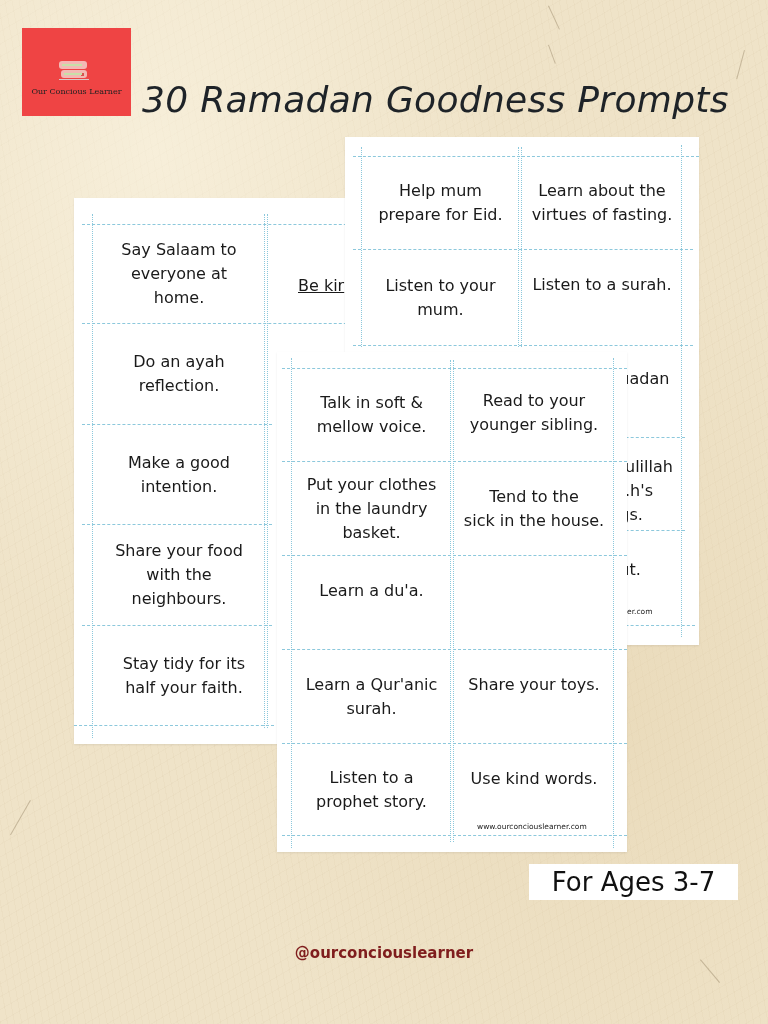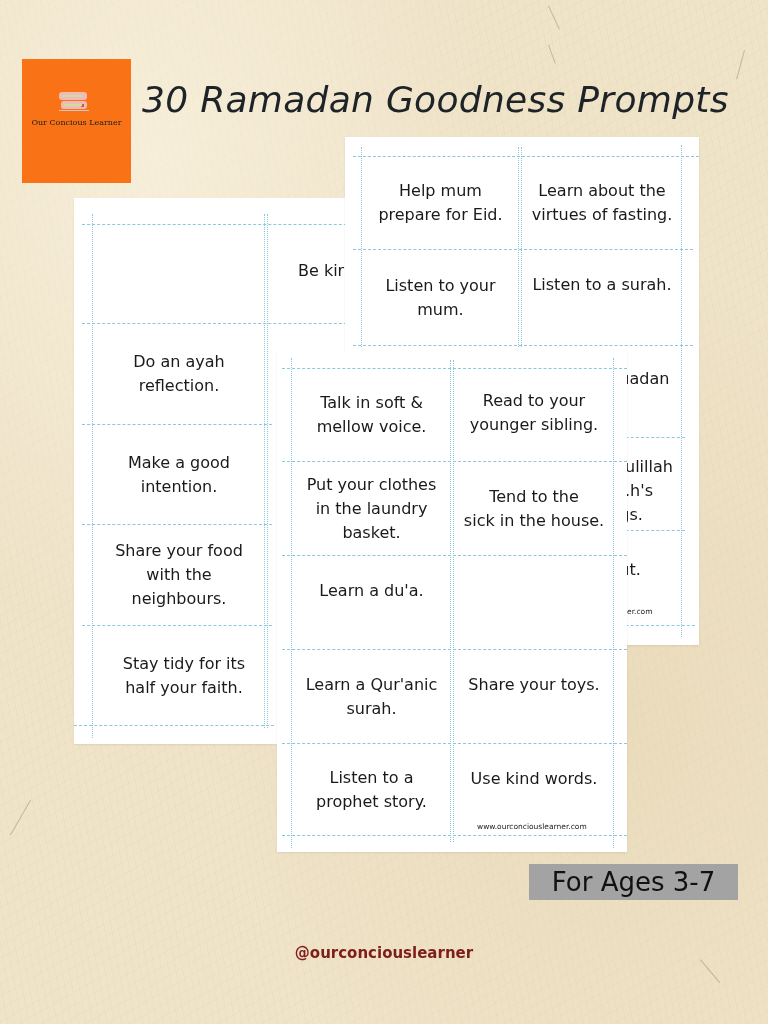--- a/index.html
+++ b/index.html
@@ -11,23 +11,22 @@
       radial-gradient(ellipse at 20% 15%, rgba(255,250,235,0.5) 0, rgba(255,250,235,0) 40%),
       radial-gradient(ellipse at 80% 70%, rgba(225,205,165,0.35) 0, rgba(225,205,165,0) 45%),
       repeating-linear-gradient(80deg, rgba(180,150,100,0.05) 0 1px, transparent 1px 7px),
       repeating-linear-gradient(-30deg, rgba(160,130,90,0.04) 0 1px, transparent 1px 11px);
     font-family: "DejaVu Sans", sans-serif;
     color: #1d1d1d;
   }
 
   
   .logo {
-    position: absolute; left: 22px; top: 28px; width: 109px; height: 124px;
-    background: #f97316;
-    margin-top: 31px;
+    position: absolute; left: 22px; top: 28px; width: 109px; height: 88px;
+    background: #ef4444;
   }
   .logo .books { position: absolute; left: 37px; top: 33px; width: 30px; height: 22px; }
   .logo .book1 { position: absolute; left: 0; top: 0; width: 28px; height: 8px; background: #f3b9b4; border-radius: 3px; }
   .logo .book1::after { content:""; position:absolute; left:3px; top:3px; width:20px; height:2px; background:#c7e0a8; }
   .logo .book2 { position: absolute; left: 2px; top: 9px; width: 26px; height: 8px; background: #f3b9b4; border-radius: 3px; }
   .logo .book2::after { content:""; position:absolute; left:3px; top:3px; width:18px; height:2px; background:#c7e0a8; }
   .logo .book2::before { content:""; position:absolute; right:3px; top:3px; width:3px; height:3px; background:#d9534f; }
   .logo .shelf { position:absolute; left:0; top:18px; width:30px; height:1px; background:#d8c6c6; }
   .logo .logo-text {
     position: absolute; left: 0; right: 0; top: 59px; text-align: center;
@@ -63,21 +62,21 @@
   
   #sheet-left { left: 74px; top: 198px; width: 290px; height: 546px; }
   
   #sheet-right { left: 345px; top: 137px; width: 354px; height: 508px; }
   
   #sheet-front { left: 277px; top: 352px; width: 350px; height: 500px; }
 
   
   .ages {
     position: absolute; left: 529px; top: 864px; width: 209px; height: 36px;
-    background: #a3a3a3;
+    background: #ffffff;
     display: flex; align-items: center; justify-content: center;
     font-family: "DejaVu Sans", sans-serif; font-size: 26px; color: #111;
   }
   .handle {
     position: absolute; left: 0; right: 0; top: 944px; text-align: center;
     font-family: "DejaVu Sans", sans-serif; font-weight: bold; font-size: 15px; color: #7f1d1d;
   }
   .fiber { position:absolute; width:1px; background: rgba(120,100,70,0.35); transform-origin: top left; }
 </style>
 </head>
@@ -104,21 +103,24 @@
 
   <div class="hline" style="left:8px;top:26px;width:290px;"></div>
   <div class="hline" style="left:8px;top:125px;width:290px;"></div>
   <div class="hline" style="left:8px;top:226px;width:190px;"></div>
   <div class="hline" style="left:8px;top:326px;width:190px;"></div>
   <div class="hline" style="left:8px;top:427px;width:190px;"></div>
   <div class="hline" style="left:0px;top:527px;width:200px;"></div>
   <div class="vline" style="left:18px;top:16px;height:524px;"></div>
   <div class="vline double" style="left:190px;top:16px;height:514px;"></div>
 
-  <div class="cell" style="left:196px;top:24px;width:140px;height:98px;justify-content:flex-start;padding-left:28px;">Be kir</div>
+  <div class="cell" style="left:20px;top:27px;width:170px;height:98px;">Say Salaam to
+everyone at
+home.</div>
+  <div class="cell" style="left:196px;top:39px;width:140px;height:98px;justify-content:flex-start;padding-left:28px;text-decoration:underline;">Be kir</div>
   <div class="cell" style="left:20px;top:126px;width:170px;height:100px;">Do an ayah
 reflection.</div>
   <div class="cell" style="left:20px;top:227px;width:170px;height:99px;">Make a good
 intention.</div>
   <div class="cell" style="left:20px;top:327px;width:170px;height:100px;">Share your food
 with the
 neighbours.</div>
   <div class="cell" style="left:20px;top:428px;width:180px;height:99px;">Stay tidy for its
 half your faith.</div>
 </div>

